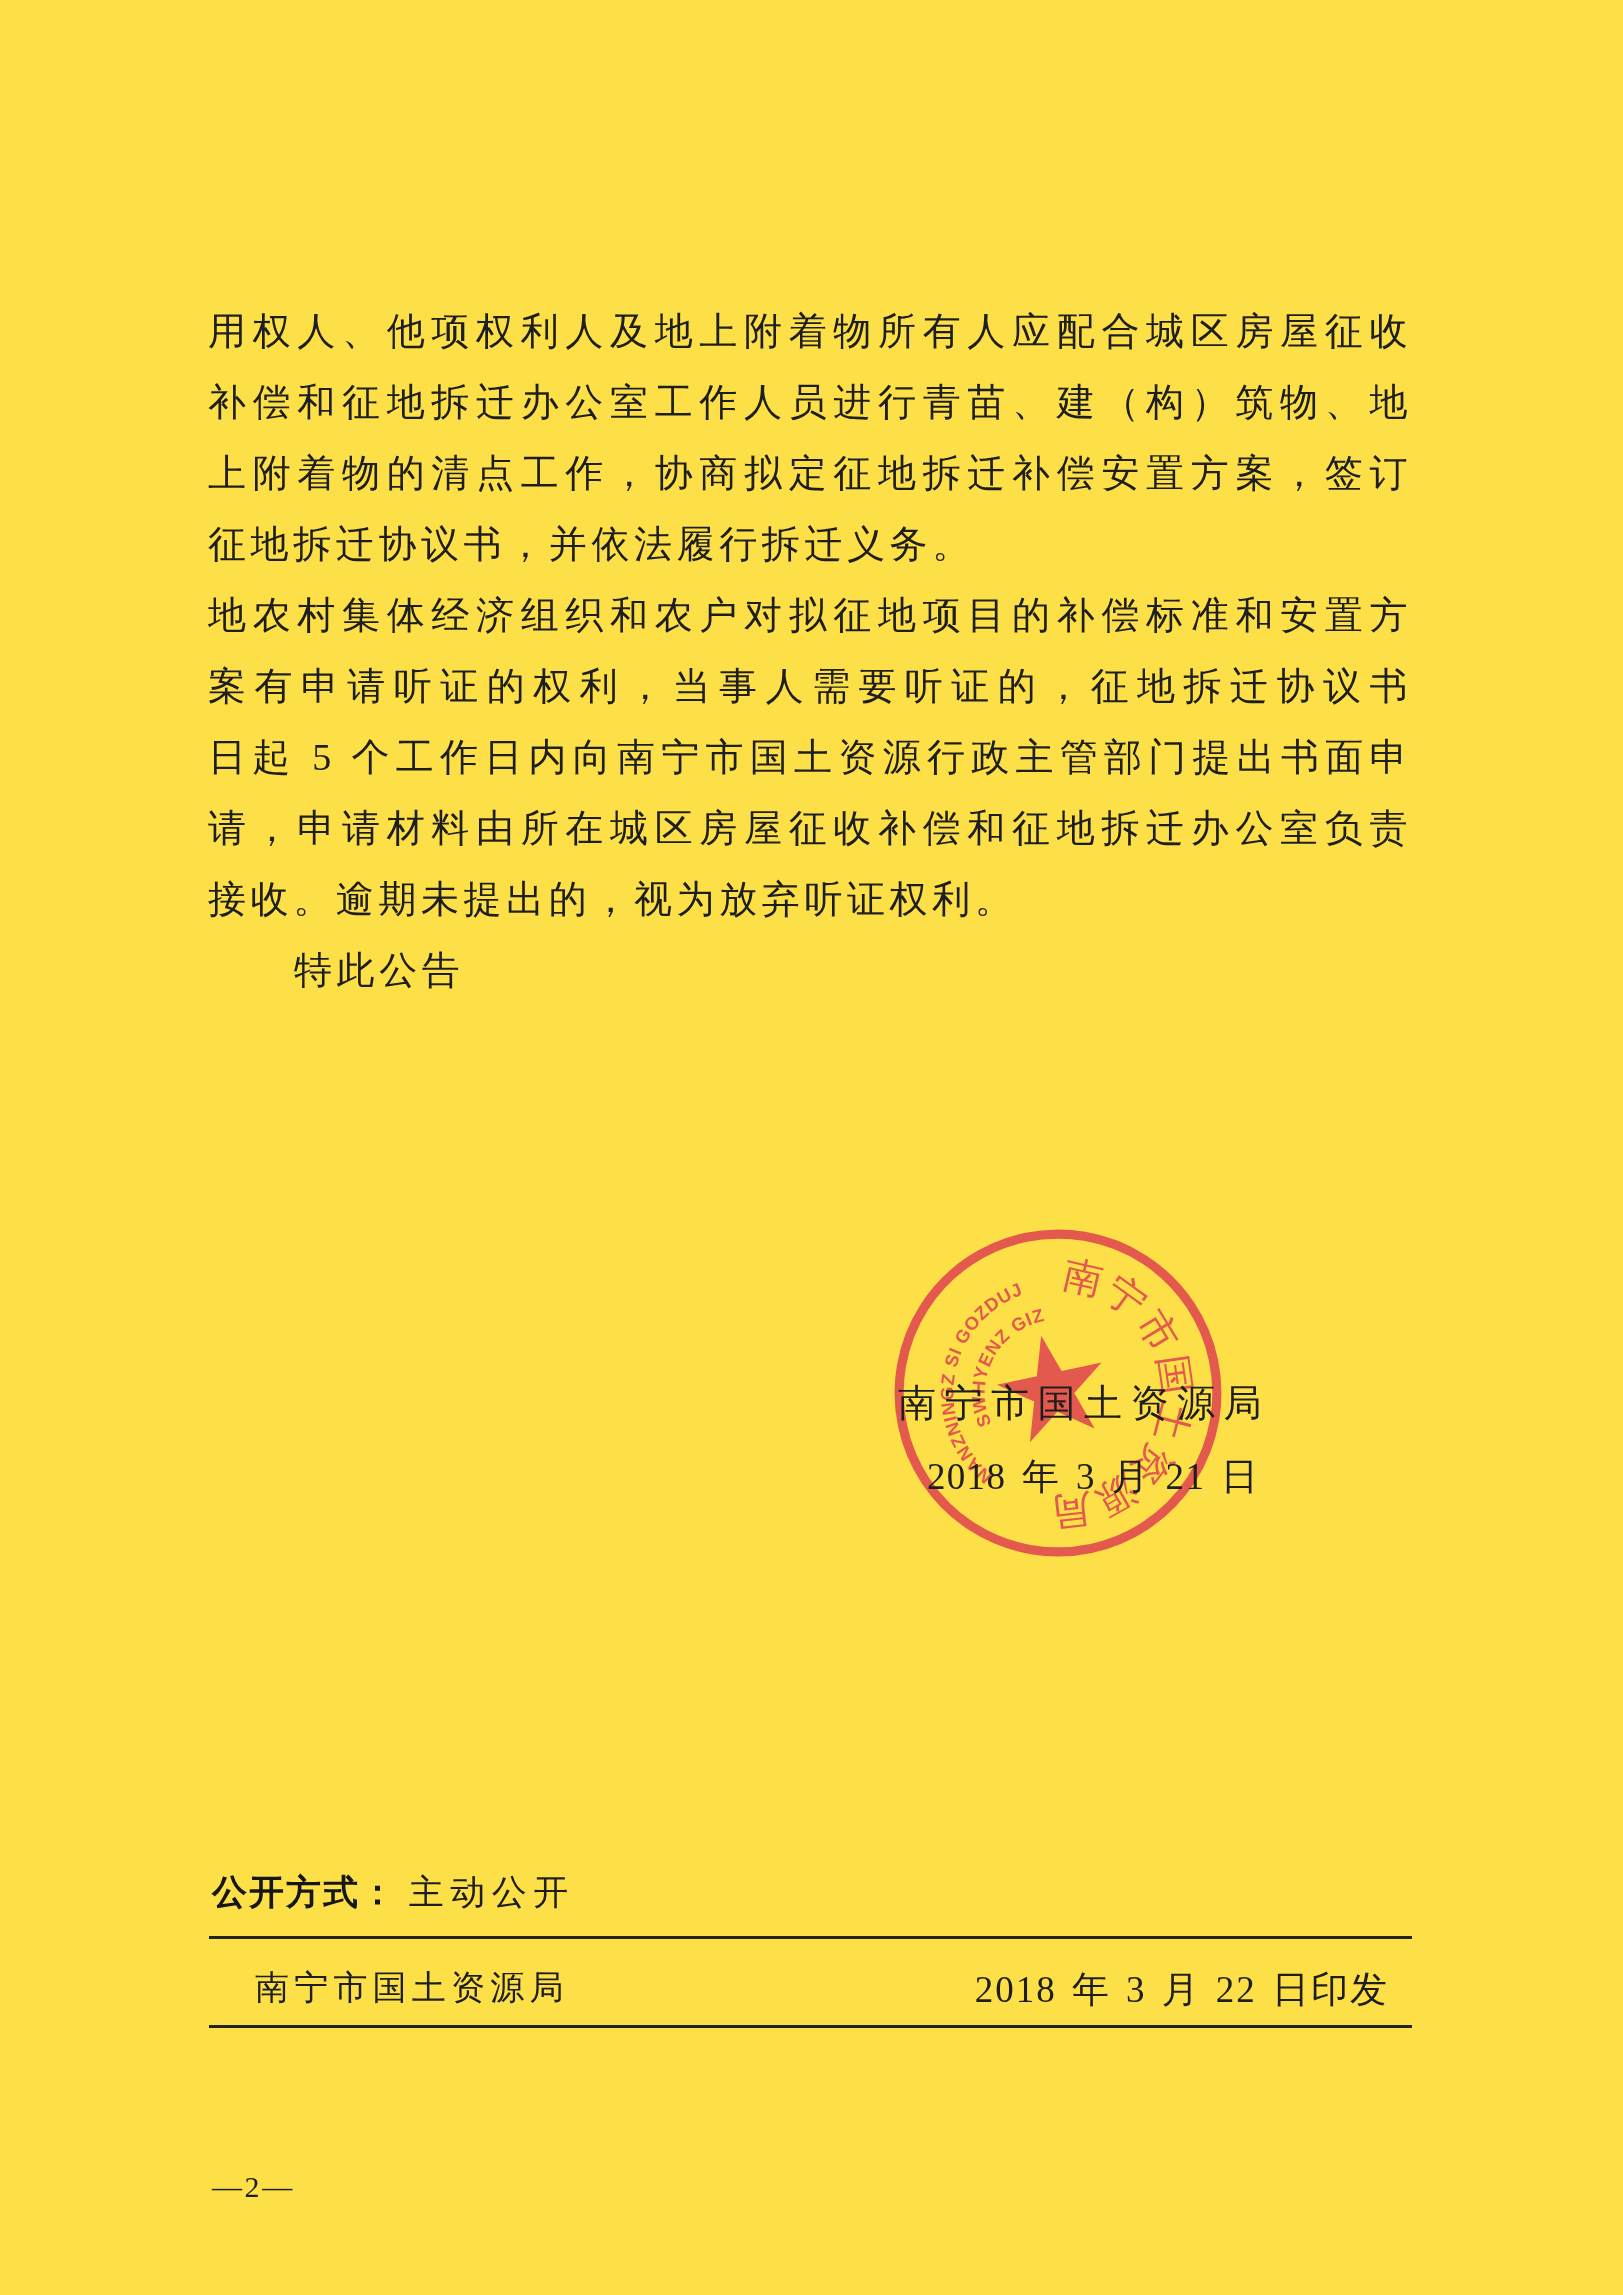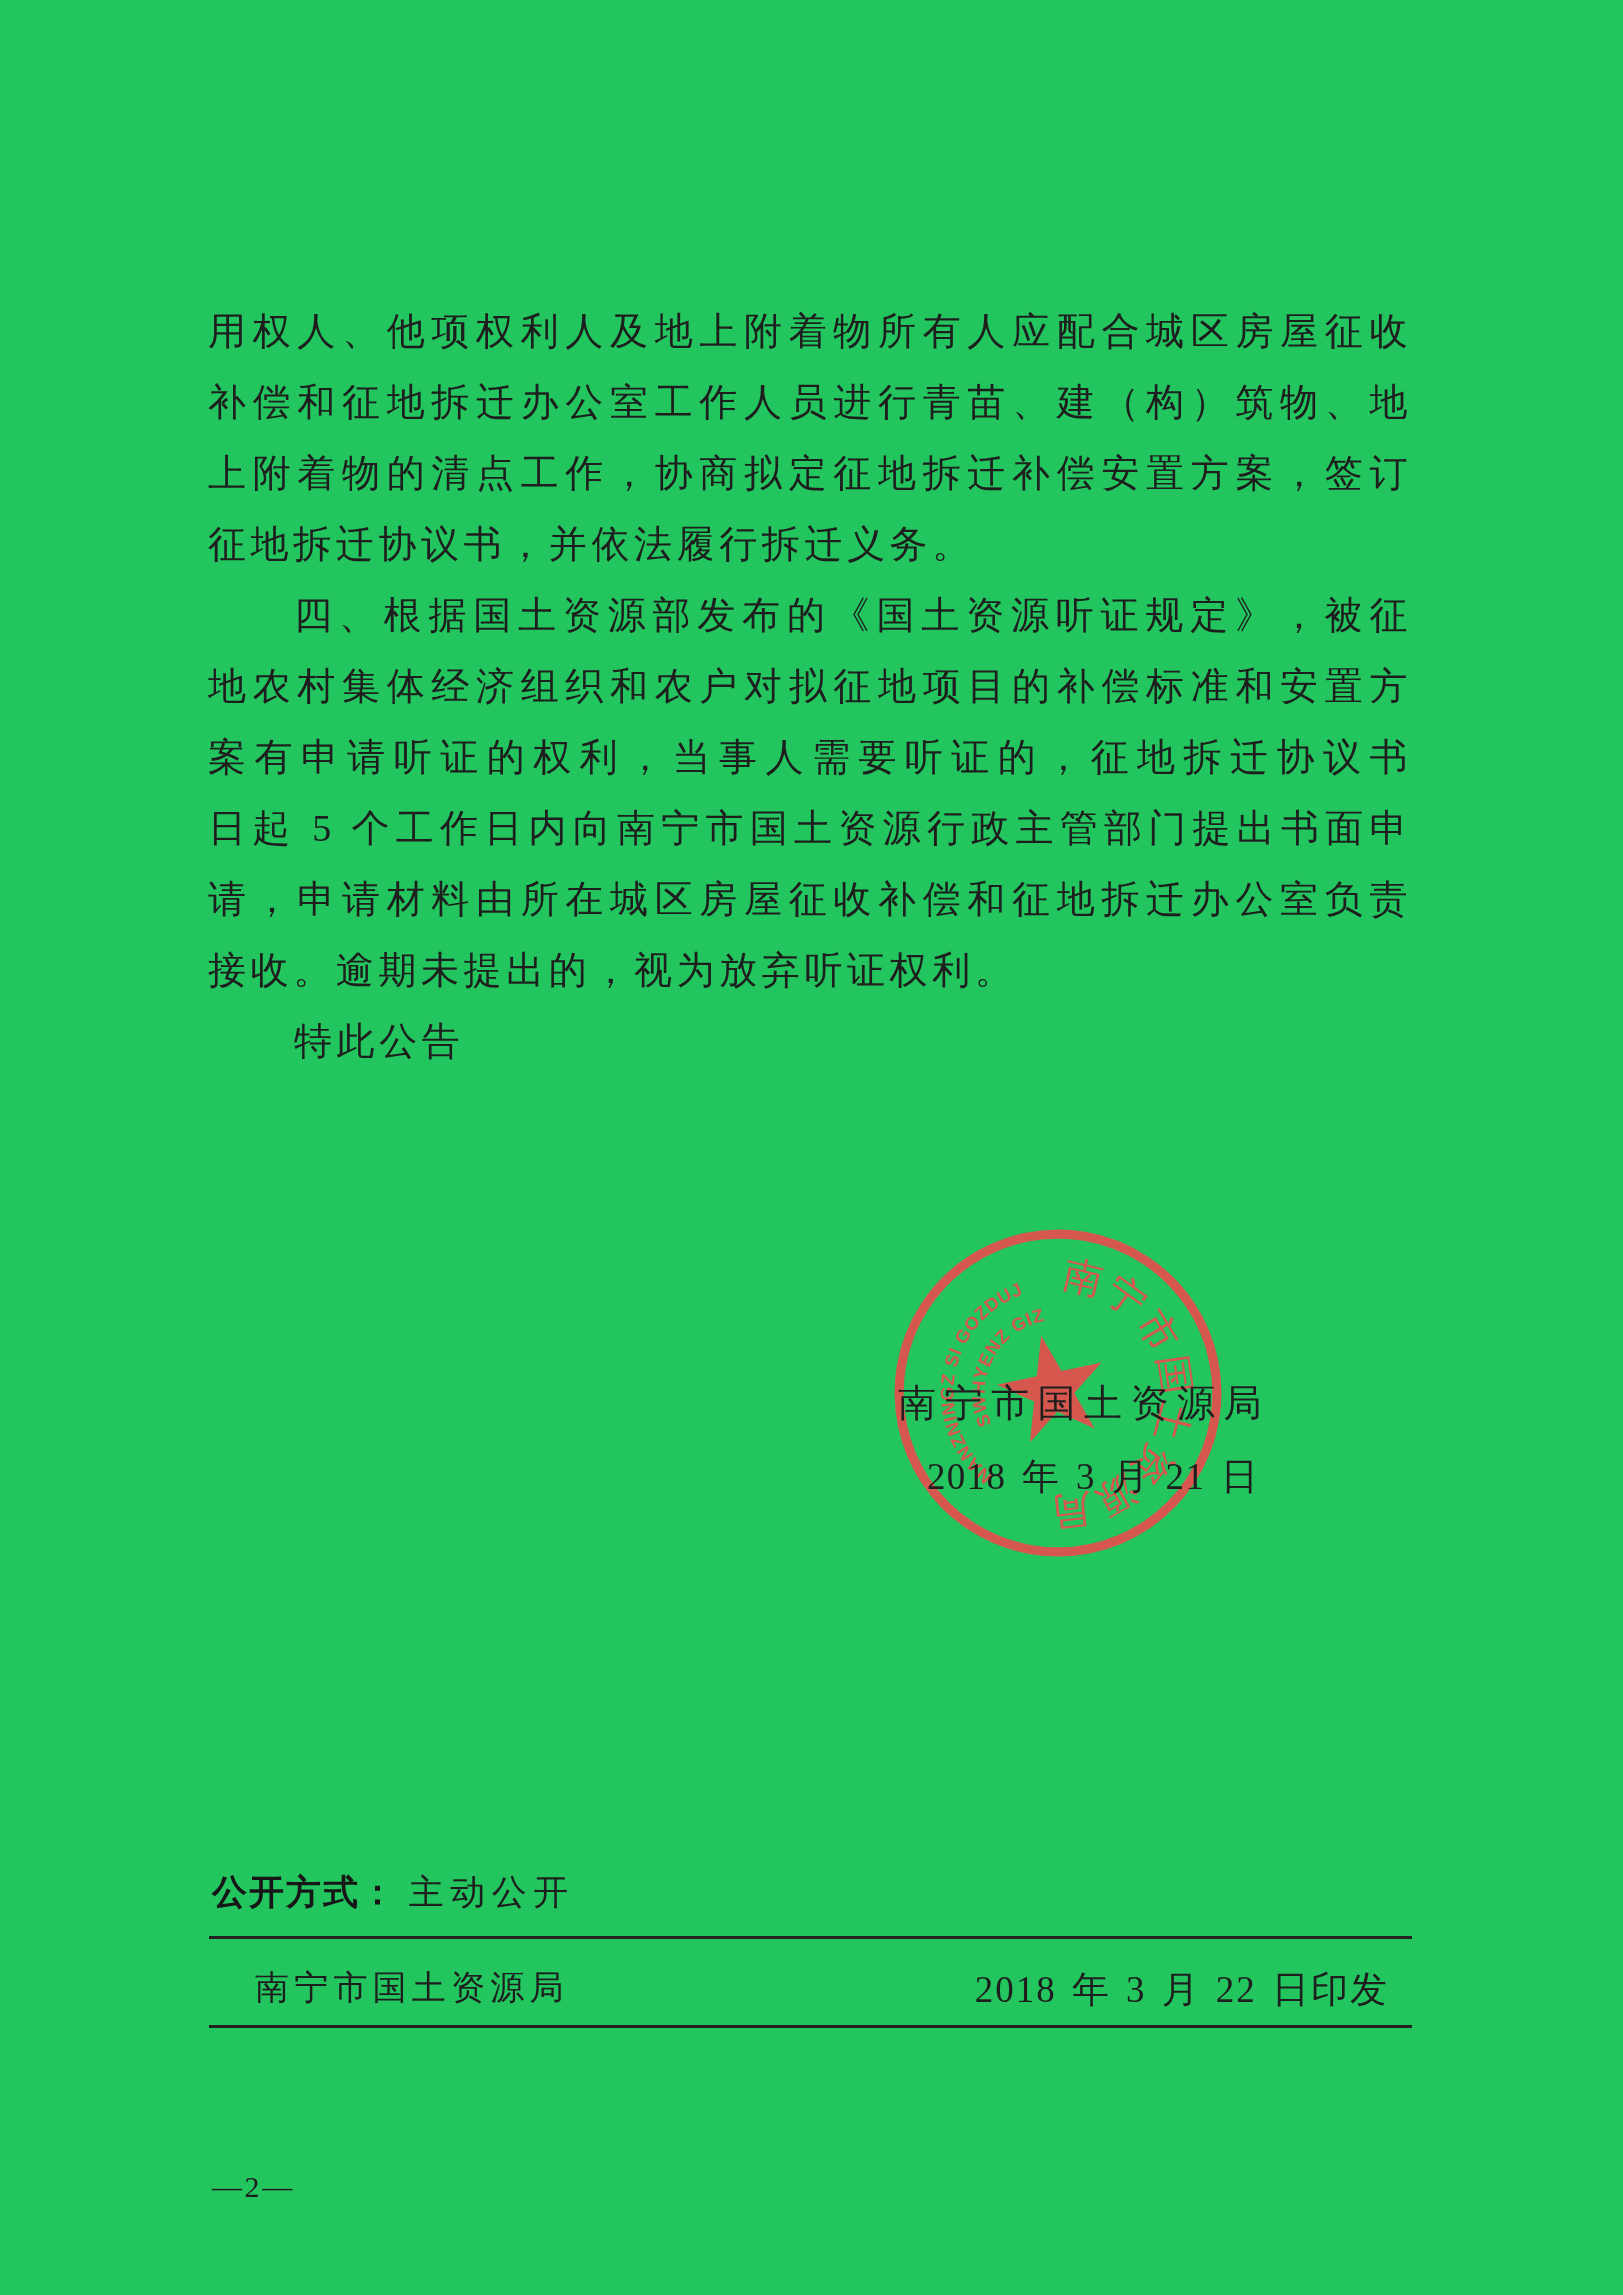--- a/index.html
+++ b/index.html
@@ -1,18 +1,18 @@
 <!DOCTYPE html>
 <html style="font-size:10.5px"><head>
 <meta charset="utf-8">
 <style>
   html, body { margin:0; padding:0; background:#f7f6f8; }
   .page {
     position:relative; width:1623px; height:2295px;
-    background:#22c55e; overflow:hidden;
+    background:#fde047; overflow:hidden;
     font-family:"Liberation Serif","DejaVu Serif",serif;
     color:#1e1e1e;
   }
   
   .body-block { position:absolute; left:208px; top:296px; width:1204px; }
   .line {
     height:71px; line-height:71px; font-size:38px; letter-spacing:4.6px;
     white-space:nowrap;
   }
   .line.j {
@@ -48,21 +48,20 @@
 </head>
 <body>
 
 <div class="page">
 
   <section class="body-block">
     <div class="line j">用权人、他项权利人及地上附着物所有人应配合城区房屋征收</div>
     <div class="line j">补偿和征地拆迁办公室工作人员进行青苗、建（构）筑物、地</div>
     <div class="line j">上附着物的清点工作，协商拟定征地拆迁补偿安置方案，签订</div>
     <div class="line">征地拆迁协议书，并依法履行拆迁义务。</div>
-    <div class="line j ind">四、根据国土资源部发布的《国土资源听证规定》，被征</div>
     <div class="line j">地农村集体经济组织和农户对拟征地项目的补偿标准和安置方</div>
     <div class="line j">案有申请听证的权利，当事人需要听证的，征地拆迁协议书</div>
     <div class="line j">日起 5 个工作日内向南宁市国土资源行政主管部门提出书面申</div>
     <div class="line j">请，申请材料由所在城区房屋征收补偿和征地拆迁办公室负责</div>
     <div class="line">接收。逾期未提出的，视为放弃听证权利。</div>
     <div class="line ind">特此公告</div>
   </section>
 
   <div class="seal">
     <svg width="340" height="340" viewBox="-260 -260 520 520" xmlns="http://www.w3.org/2000/svg">

